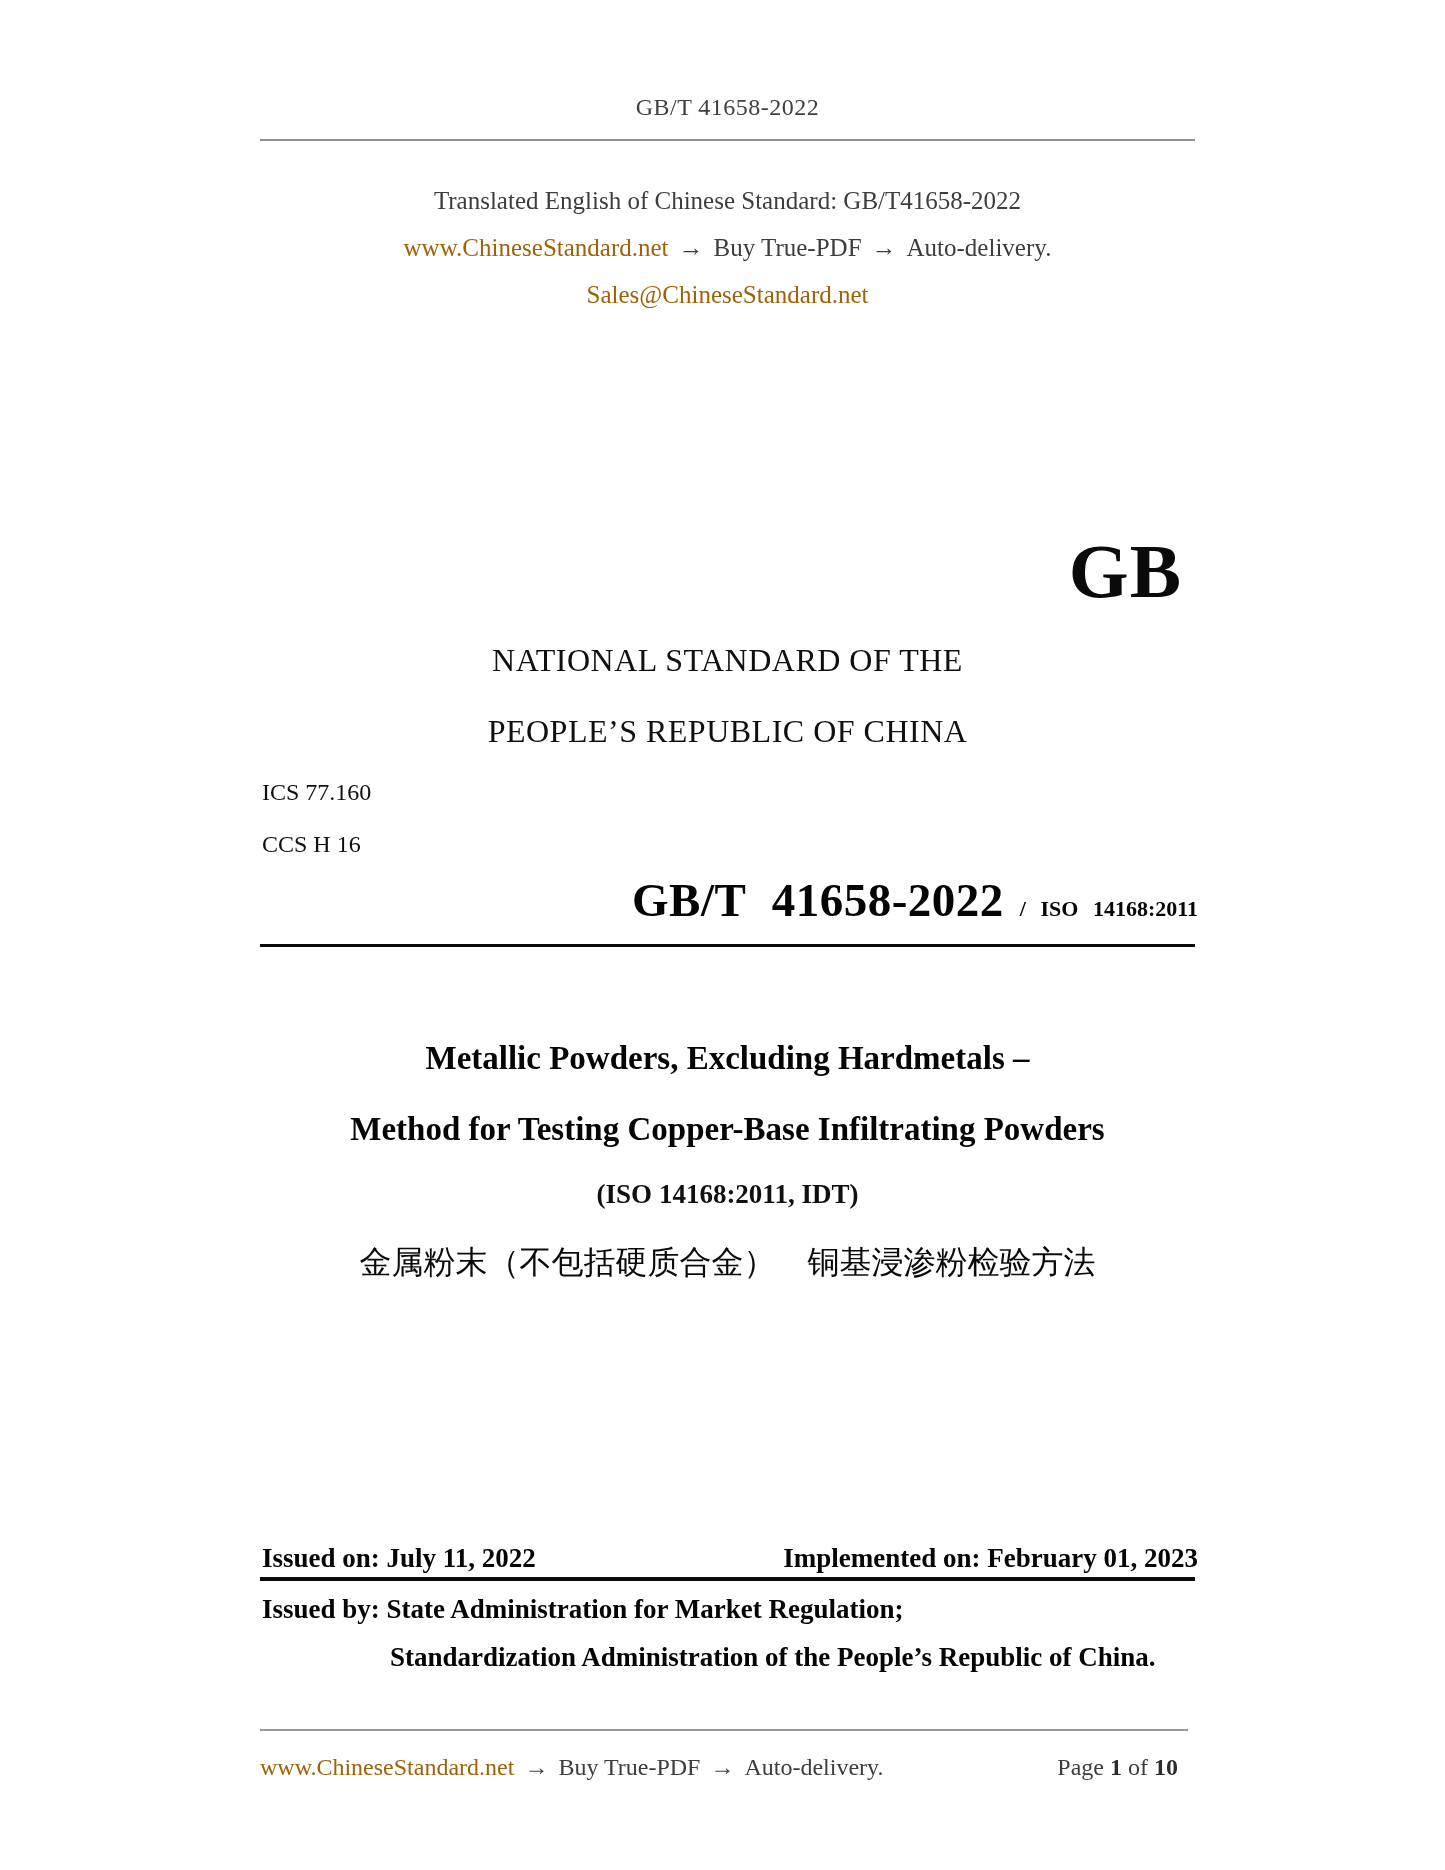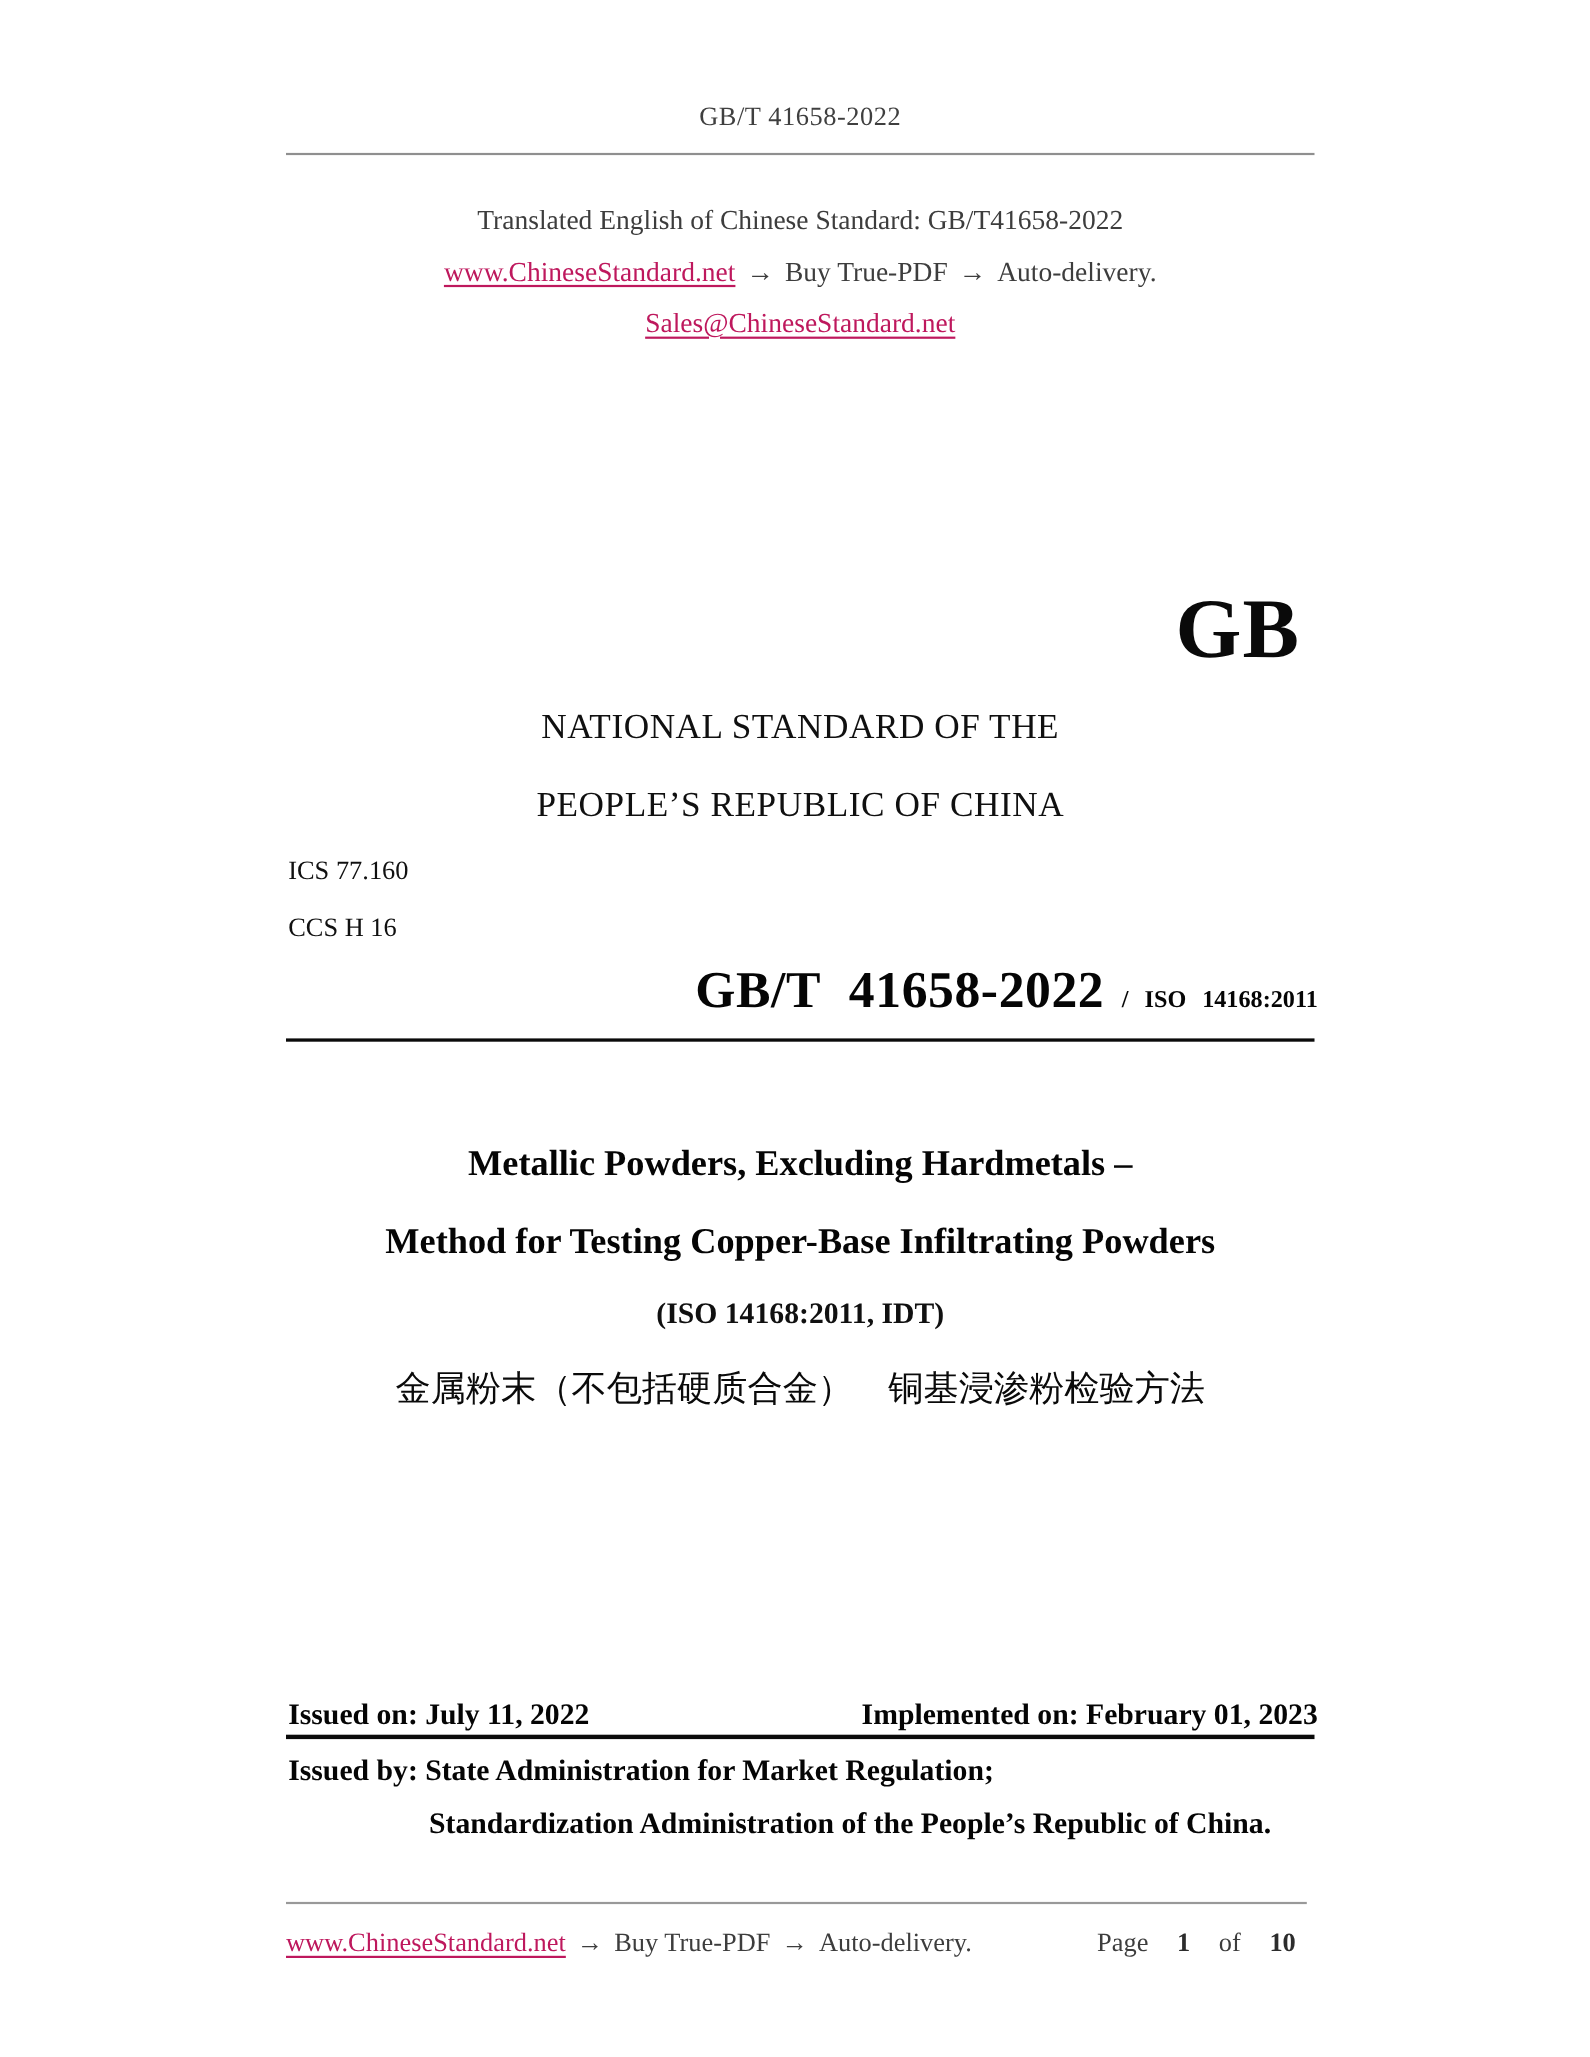--- a/index.html
+++ b/index.html
@@ -41,23 +41,22 @@
   
   .intro-line {
     font-size: 25px;
     line-height: 30px;
     color: #3d3d3d;
   }
   .intro-translated { top: 186px; }
   .intro-www { top: 233px; }
   .intro-sales { top: 280px; }
   .u {
-    text-decoration: underline;
     text-underline-offset: 4px;
-    color: #be185d;
+    color: #a16207;
     cursor: pointer;
   }
   .arr { margin: 0 10px; color: #3d3d3d; }
   
   .gb-logo {
     top: 533px;
     right: 263px;
     font-size: 77px;
     font-weight: bold;
     line-height: 1;
@@ -188,21 +187,21 @@
     width: 928px;
     display: flex;
     justify-content: space-between;
     align-items: baseline;
     font-size: 24px;
     line-height: 30px;
     color: #3d3d3d;
   }
   .page-info { white-space: nowrap; margin-right: 4px; }
   .page-info .num { font-weight: bold; color: #2c2c2c; margin: 0 6px; }
-  .page-info .lbl { margin: 0 20px; }
+  .page-info .lbl { margin: 0 0; }
 </style>
 </head>
 <body>
 
 <div class="page">
 
   <div class="abs content-center hdr-num">GB/T 41658-2022</div>
   <div class="abs hdr-rule"></div>
 
   <div class="abs content-center intro-line intro-translated">Translated English of Chinese Standard: GB/T41658-2022</div>

